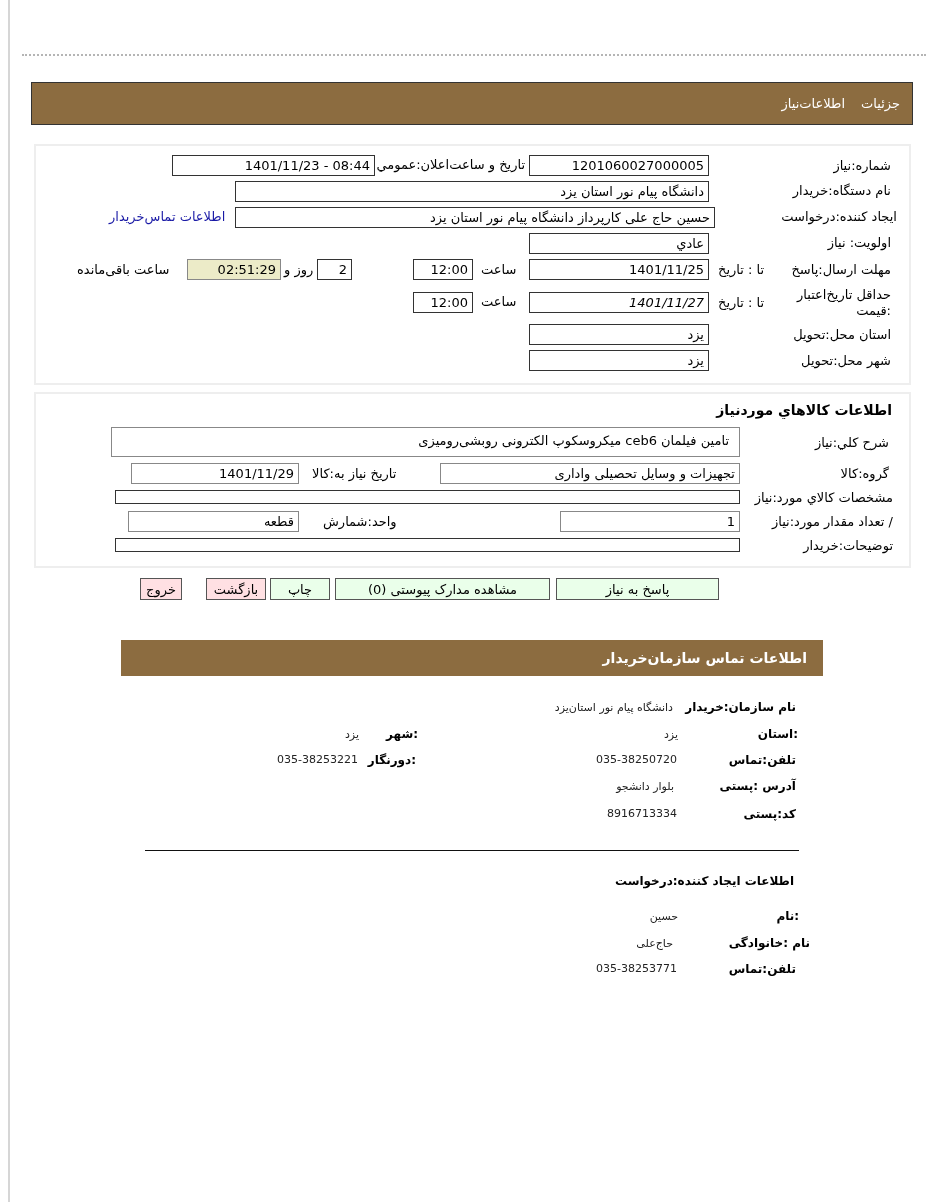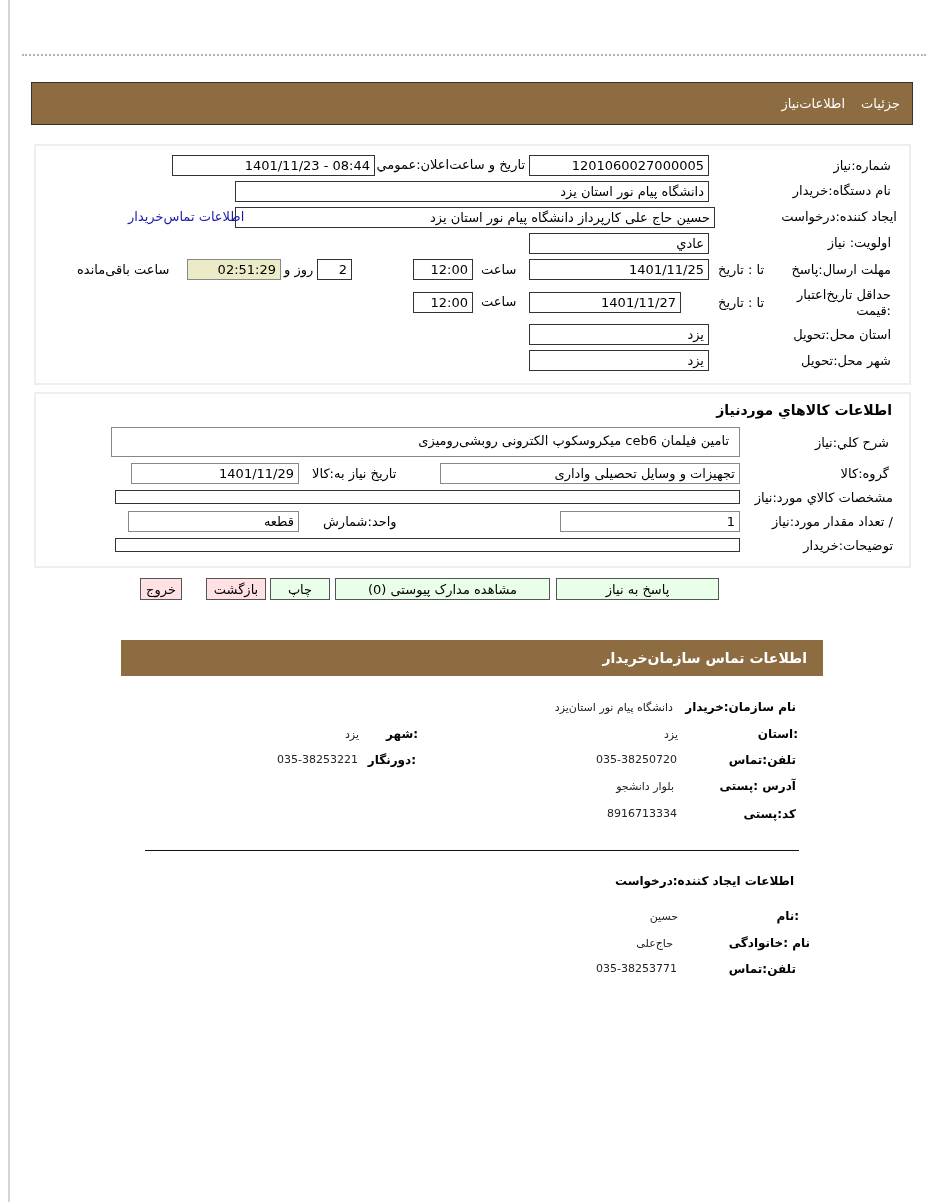--- a/index.html
+++ b/index.html
@@ -56,38 +56,38 @@
 <div class="abs lbl" style="right:35px; top:158px;">شماره‌:نیاز</div>
 <div class="box ltr" style="left:529px; top:155px; width:180px;">1201060027000005</div>
 <div class="abs lbl" style="right:401px; top:157px;">تاریخ و ساعت‌اعلان:عمومي</div>
 <div class="box ltr" style="left:172px; top:155px; width:203px;">1401/11/23 - 08:44</div>
 
 <div class="abs lbl" style="right:35px; top:183px;">نام دستگاه‌:خریدار</div>
 <div class="box" style="left:235px; top:181px; width:474px;">دانشگاه پیام نور استان یزد</div>
 
 <div class="abs lbl" style="right:29px; top:209px;">ایجاد کننده‌:درخواست</div>
 <div class="box" style="left:235px; top:207px; width:480px;">حسین حاج علی کارپرداز دانشگاه پیام نور استان یزد</div>
-<a class="abs link lbl" href="#" style="left:109px; top:209px;margin-left:19px;">اطلاعات تماس‌خریدار</a>
+<a class="abs link lbl" href="#" style="left:109px; top:209px;">اطلاعات تماس‌خریدار</a>
 
 <div class="abs lbl" style="right:35px; top:235px;">اولویت: نیاز</div>
 <div class="box" style="left:529px; top:233px; width:180px;">عادي</div>
 
 <div class="abs lbl" style="right:35px; top:262px;">مهلت ارسال‌:پاسخ</div>
 <div class="abs lbl" style="left:718px; top:262px;">تا : تاریخ</div>
 <div class="box ltr" style="left:529px; top:259px; width:180px;">1401/11/25</div>
 <div class="abs lbl" style="left:481px; top:262px;">ساعت</div>
 <div class="box ltr" style="left:413px; top:259px; width:60px;">12:00</div>
 <div class="box ltr" style="left:317px; top:259px; width:35px;">2</div>
 <div class="abs lbl" style="left:284px; top:262px;">روز و</div>
 <div class="box ltr center timer" style="left:187px; top:259px; width:94px;">02:51:29</div>
 <div class="abs lbl" style="left:77px; top:262px;">ساعت باقی‌مانده</div>
 
 <div class="abs lbl" style="right:35px; top:287px; width:120px; white-space:normal; line-height:16px;">حداقل تاریخ‌اعتبار :قیمت</div>
 <div class="abs lbl" style="left:718px; top:295px;">تا : تاریخ</div>
-<div class="box ltr" style="left:529px; top:292px; width:152px;">1401/11/27</div>
+<div class="box ltr" style="left:529px; top:292px; width:180px;font-style:italic;">1401/11/27</div>
 <div class="abs lbl" style="left:481px; top:294px;">ساعت</div>
 <div class="box ltr" style="left:413px; top:292px; width:60px;">12:00</div>
 
 <div class="abs lbl" style="right:35px; top:327px;">استان محل‌:تحویل</div>
 <div class="box" style="left:529px; top:324px; width:180px;">یزد</div>
 <div class="abs lbl" style="right:35px; top:353px;">شهر محل‌:تحویل</div>
 <div class="box" style="left:529px; top:350px; width:180px;">یزد</div>
 
 <div class="panel" style="left:34px; top:392px; width:877px; height:176px;"></div>
 <div class="abs lbl section-title" style="right:34px; top:402px;">اطلاعات کالاهاي موردنیاز</div>

